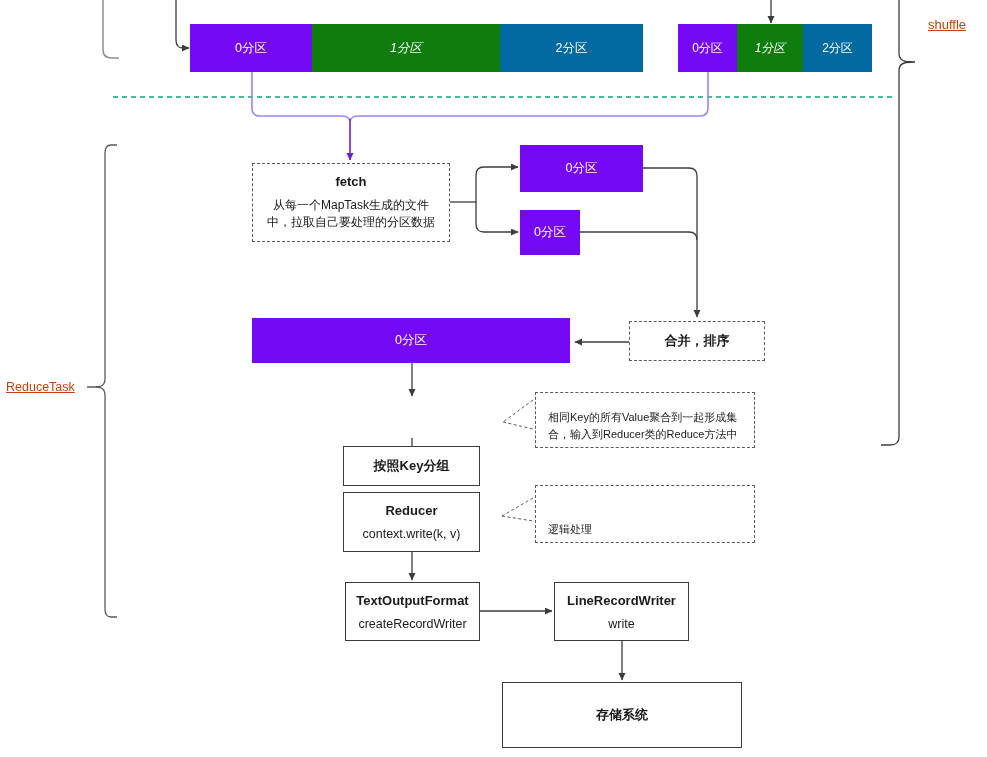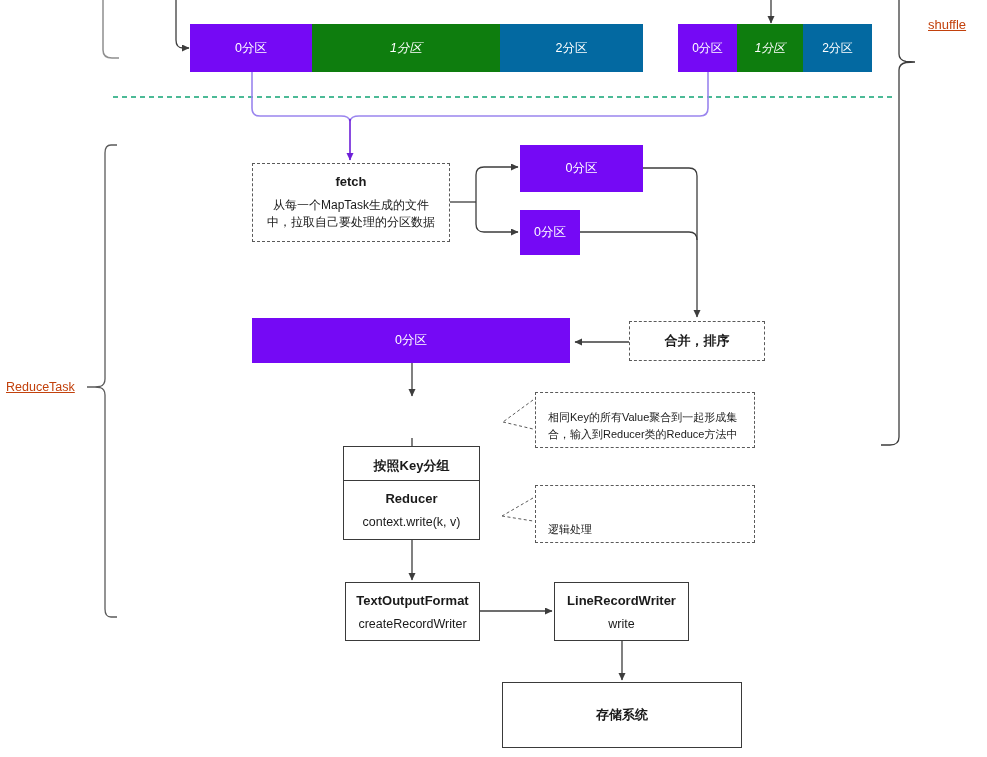--- a/index.html
+++ b/index.html
@@ -131,21 +131,21 @@
 
   <div class="abs solid-box bold t13" style="left:343px;top:398px;width:137px;height:40px;margin-top:48px;">
     <span>按照Key分组</span>
   </div>
 
   <div class="abs note-box" style="left:535px;top:392px;width:220px;height:56px;">
     <div>相同Key的所有Value聚合到一起形成集</div>
     <div>合，输入到Reducer类的Reduce方法中</div>
   </div>
 
-  <div class="abs solid-box" style="left:343px;top:480px;width:137px;height:60px;">
+  <div class="abs solid-box" style="left:343px;top:492px;width:137px;height:60px;">
     <div class="node-title">Reducer</div>
     <div class="node-sub">context.write(k, v)</div>
   </div>
 
   <div class="abs note-box" style="left:535px;top:485px;width:220px;height:58px;">
     <div>逻辑处理</div>
   </div>
 
   <div class="abs solid-box" style="left:345px;top:582px;width:135px;height:59px;">
     <div class="node-title">TextOutputFormat</div>

